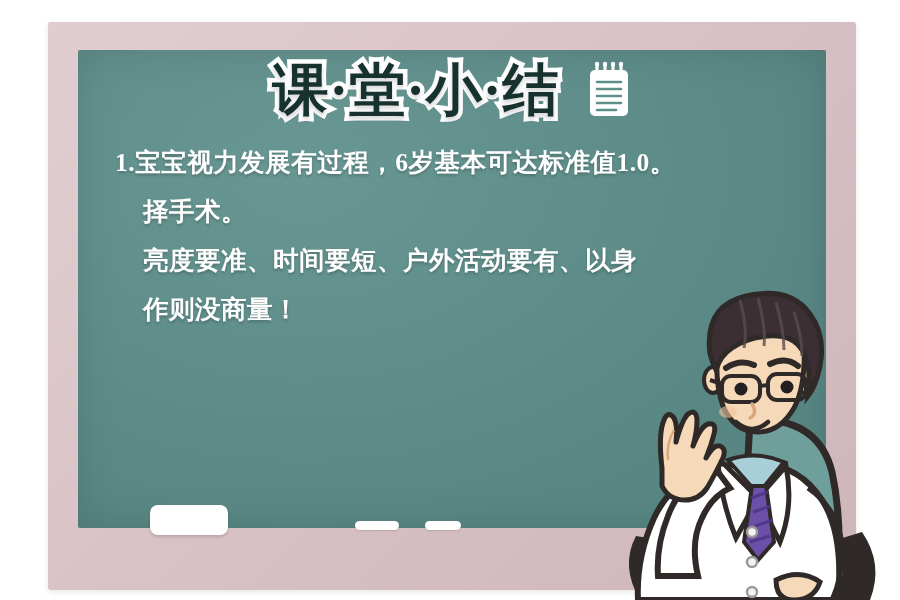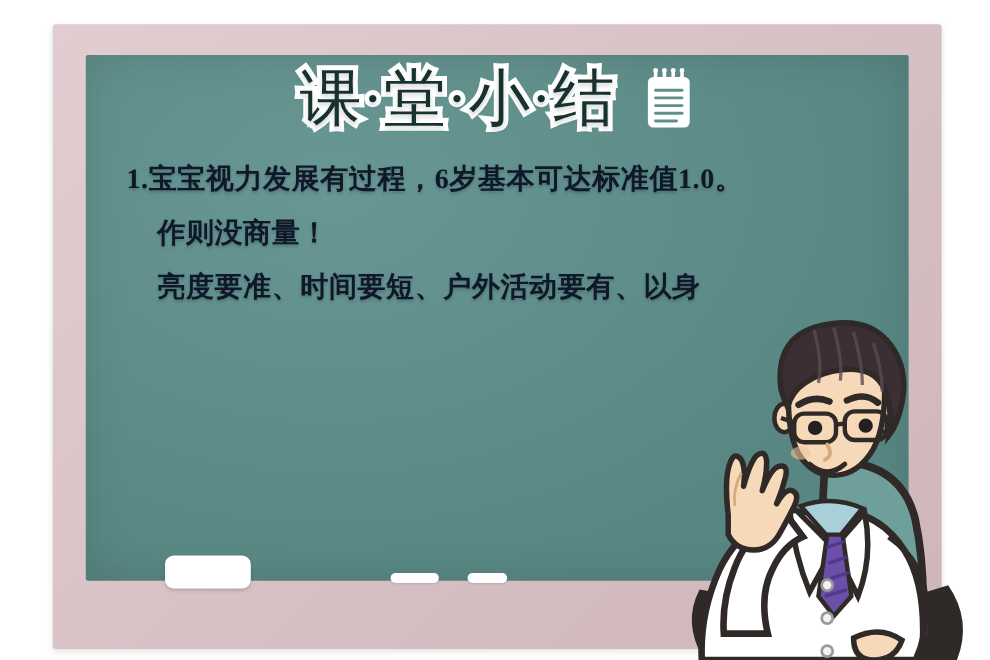--- a/index.html
+++ b/index.html
@@ -32,31 +32,31 @@
     background:radial-gradient(ellipse at 30% 25%,rgba(255,255,255,.07),rgba(0,0,0,.06) 75%);
     pointer-events:none;
   }
 
   
   .title-row{
     position:absolute;left:0;top:8px;width:748px;
     display:flex;align-items:center;justify-content:center;gap:26px;
   }
   .title-text{
-    font-size:56px;font-weight:normal;letter-spacing:1px;
+    font-size:56px;font-weight:bold;letter-spacing:1px;
     color:#17312f;line-height:1.15;white-space:nowrap;
     -webkit-text-stroke:9px #ffffff;paint-order:stroke fill;
     text-shadow:0 3px 4px rgba(0,0,0,.18);
   }
   .notepad{width:46px;height:58px;flex:0 0 auto;}
 
   
   .lines{
     position:absolute;left:37px;top:88px;width:700px;
-    color:#0f172a;font-size:25.5px;font-weight:bold;
+    color:#ffffff;font-size:25.5px;font-weight:bold;
     line-height:49px;letter-spacing:.5px;
     text-shadow:0 2px 3px rgba(0,0,0,.22);
   }
   .line{white-space:nowrap;}
   .line.indent{padding-left:28px;}
 
   
   .eraser{
     position:absolute;left:150px;top:505px;width:78px;height:30px;
     background:#ffffff;border-radius:8px;
@@ -103,22 +103,23 @@
           <circle cx="11" cy="3" r="2.2"></circle>
             <circle cx="19" cy="3" r="2.2"></circle>
           <circle cx="27" cy="3" r="2.2"></circle>
             <circle cx="35" cy="3" r="2.2"></circle>
         </g>
       </svg>
     </div>
 
     <div class="lines">
       <div class="line">1.宝宝视力发展有过程，6岁基本可达标准值1.0。</div>
+      <div class="line indent">择手术。</div>
+      <div class="line indent">亮度要准、时间要短、户外活动要有、以身</div>
       <div class="line indent">作则没商量！</div>
-      <div class="line indent">亮度要准、时间要短、户外活动要有、以身</div>
     </div>
   </div>
 
   <div class="eraser"></div>
   <div class="chalk c1"></div>
   <div class="chalk c2"></div>
 
   <svg class="doctor" viewBox="0 0 300 320">
 
     <g>

